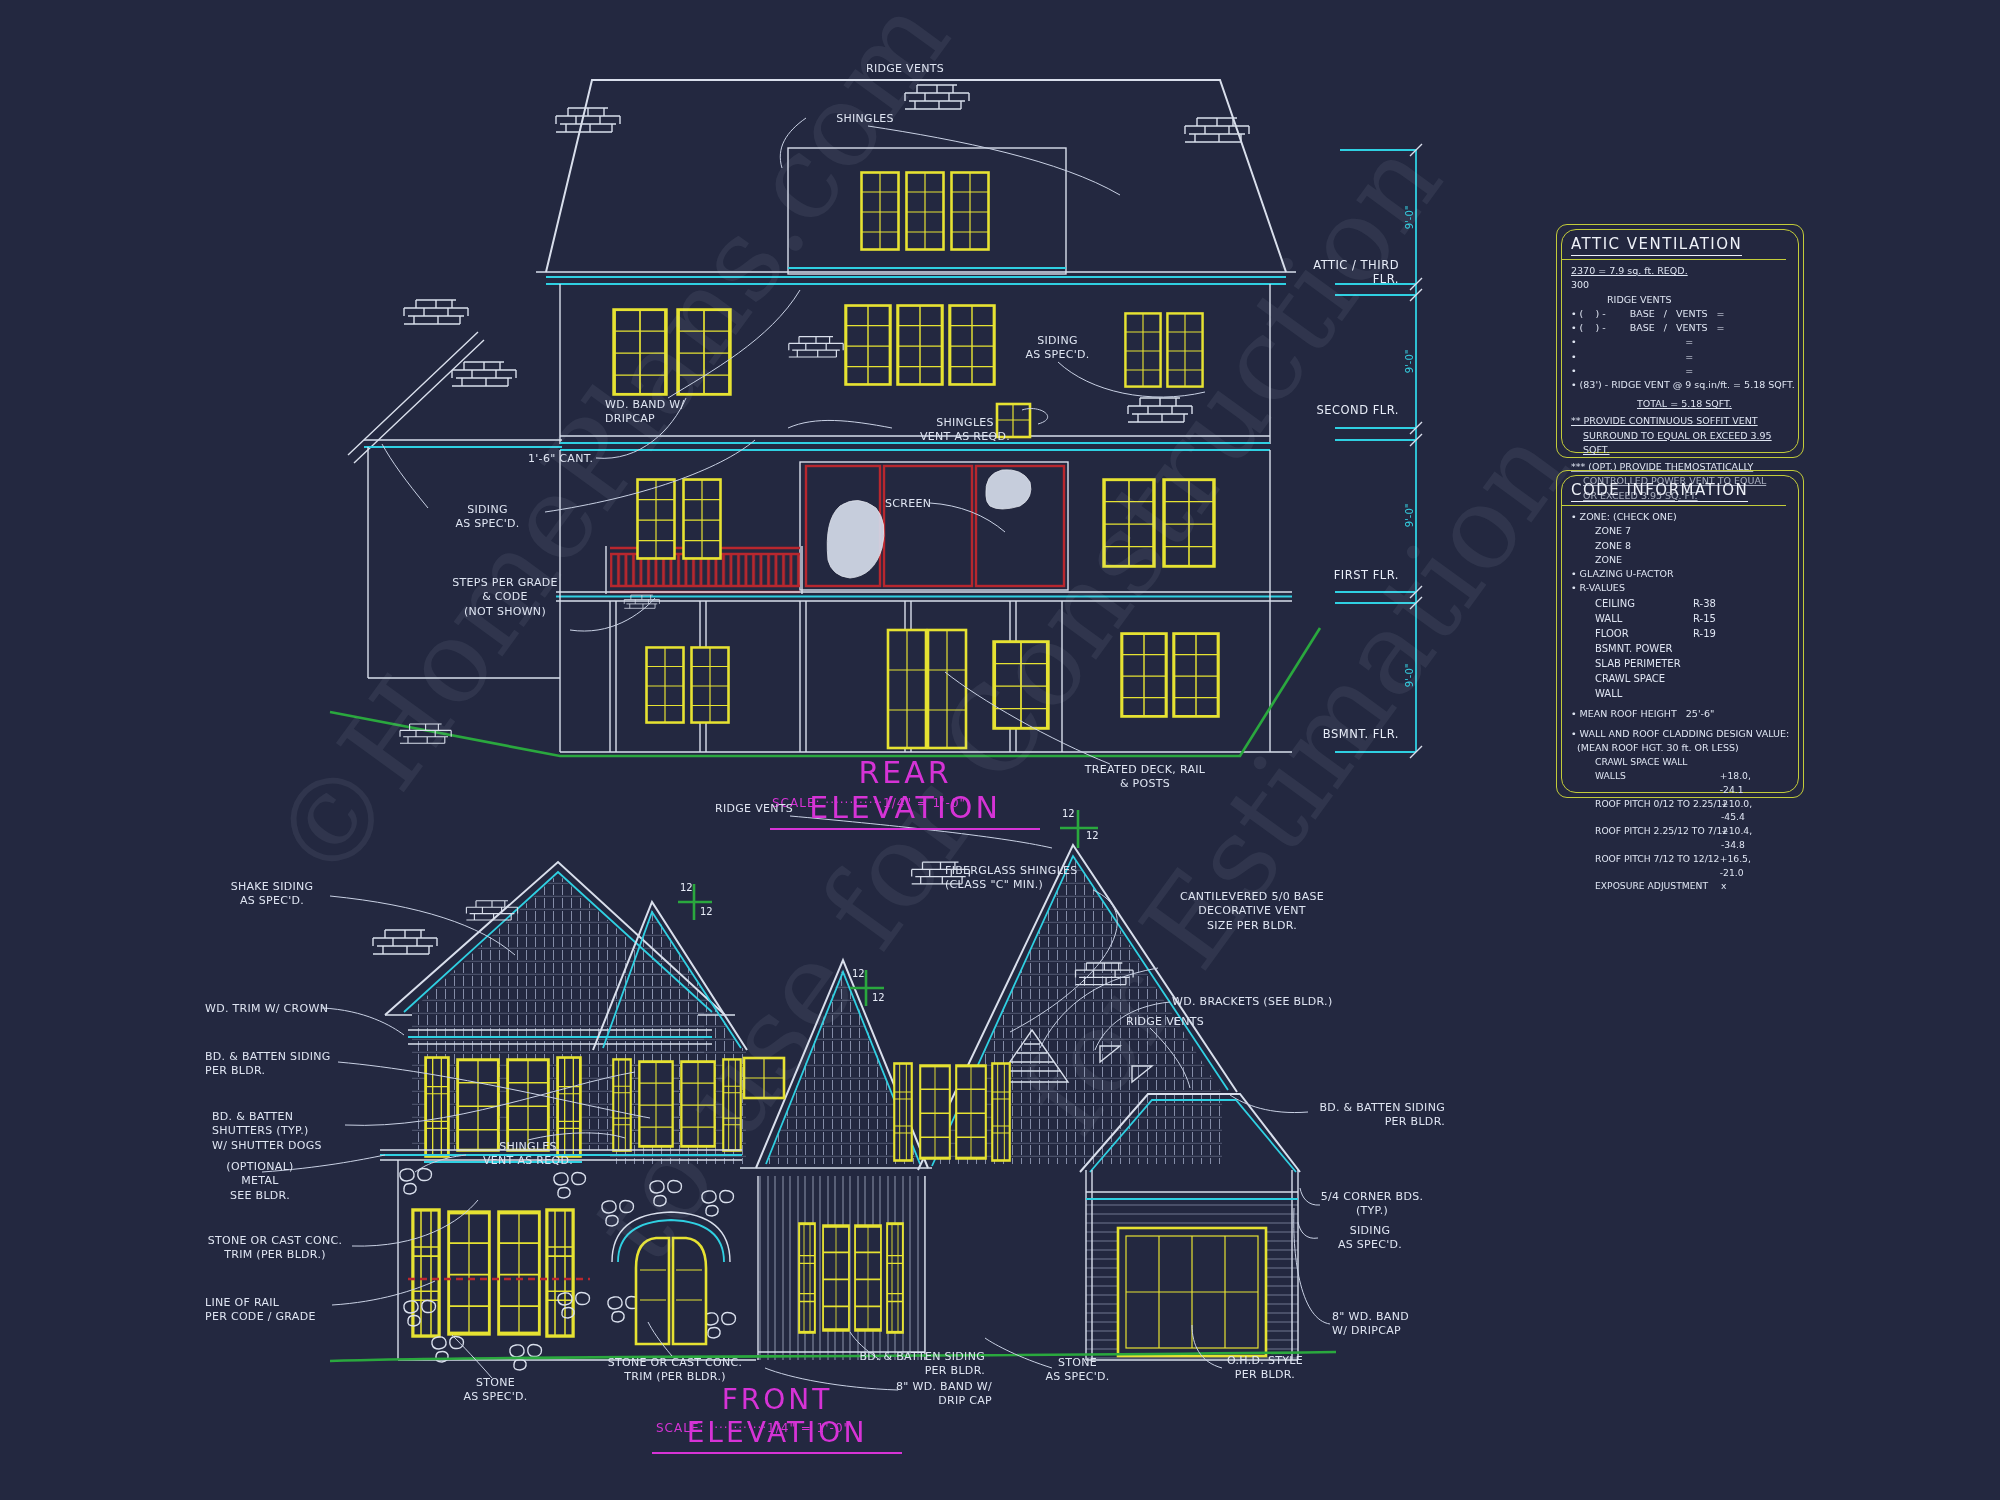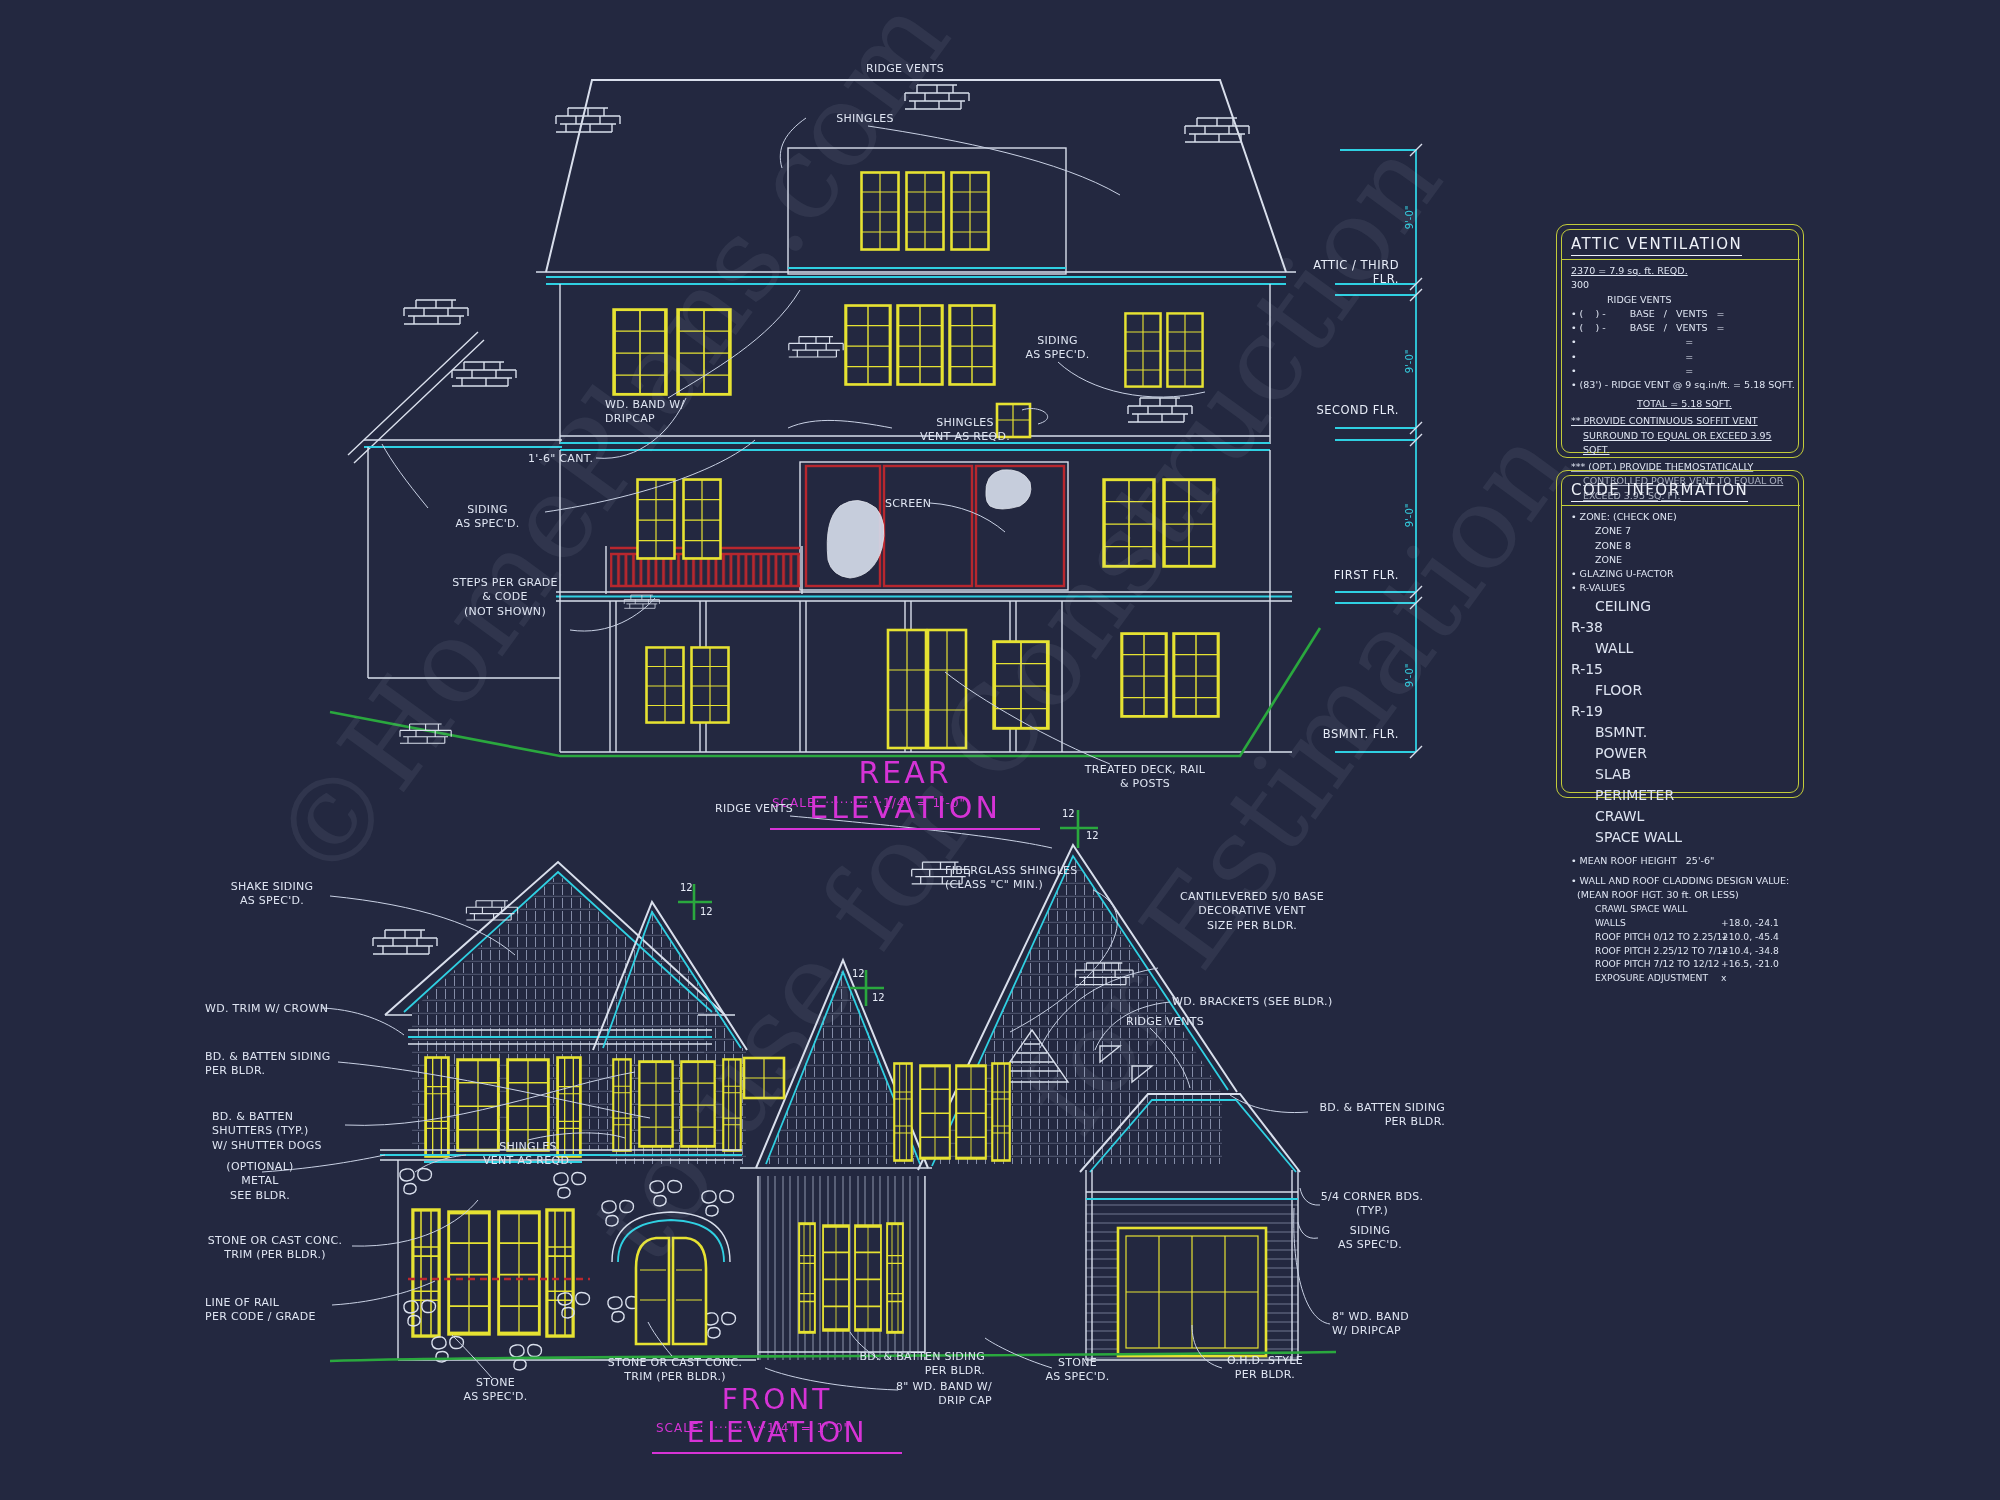--- a/index.html
+++ b/index.html
@@ -28,31 +28,31 @@
          border-bottom:2px solid #d633d6;padding-bottom:3px;z-index:10;}
   .title.small{font-size:28px;}
   .scale{position:absolute;color:#d633d6;font-size:12px;letter-spacing:1px;z-index:10;}
   
   .wm{position:absolute;color:rgba(205,213,235,0.08);font-family:"DejaVu Serif", serif;
       font-size:115px;white-space:nowrap;transform:rotate(-54deg);transform-origin:left center;
       z-index:6;pointer-events:none;}
   
   .panel{position:absolute;border:1.6px solid #c3cc3a;border-radius:11px;padding:4px;
          z-index:10;box-sizing:border-box;background:rgba(35,40,64,.3);}
-  .panel-inner{border:1.2px solid #c3cc3a;border-radius:9px;height:100%;box-sizing:border-box;
-         padding:5px 7px 6px 9px;color:#dfe5f2;}
+  .panel-inner{border:1.2px solid #c3cc3a;border-radius:15px;height:100%;box-sizing:border-box;
+         padding:5px 21px 6px 9px;color:#dfe5f2;}
   .panel-head{border-bottom:1.2px solid #c3cc3a;margin:-5px -9px 4px -9px;padding:4px 9px 3px 9px;}
   .panel-title{display:inline-block;font-size:15px;letter-spacing:1.5px;color:#eef1f8;
          border-bottom:1.2px solid #eef1f8;padding-bottom:2px;}
   .pline{font-size:9.5px;line-height:1.5;white-space:pre;}
   .pline.u{text-decoration:underline;}
   .pline.c{padding-left:36px;}
   .pline.ind{padding-left:24px;}
   .pline.wrap{white-space:normal;padding-left:12px;text-indent:-12px;margin-top:3px;text-decoration:underline;}
-  .rrow{display:flex;font-size:14px;line-height:1.5;flex-direction:column;}
+  .rrow{display:flex;font-size:10px;line-height:1.5;}
   .rrow .rlabel{width:122px;padding-left:24px;box-sizing:border-box;}
   .crow{display:flex;font-size:9.2px;line-height:1.5;}
   .crow .clabel{width:150px;padding-left:24px;box-sizing:border-box;white-space:pre;}
   .total{font-size:9.5px;margin-left:66px;display:inline-block;text-decoration:underline;}
 </style>
 </head>
 <body>
 
 <div id="sheet">
 

